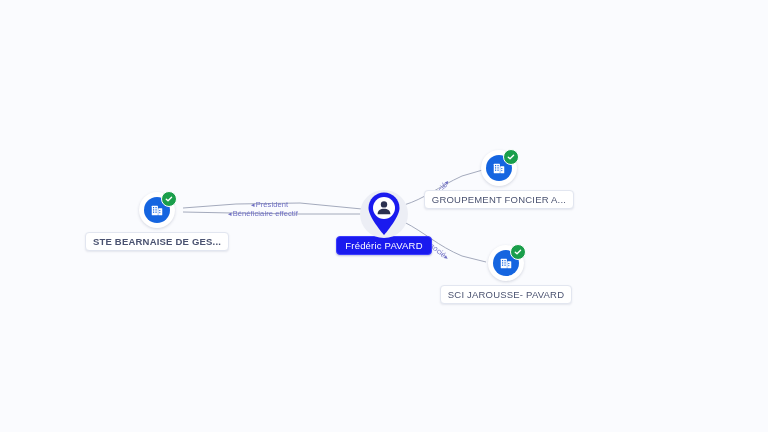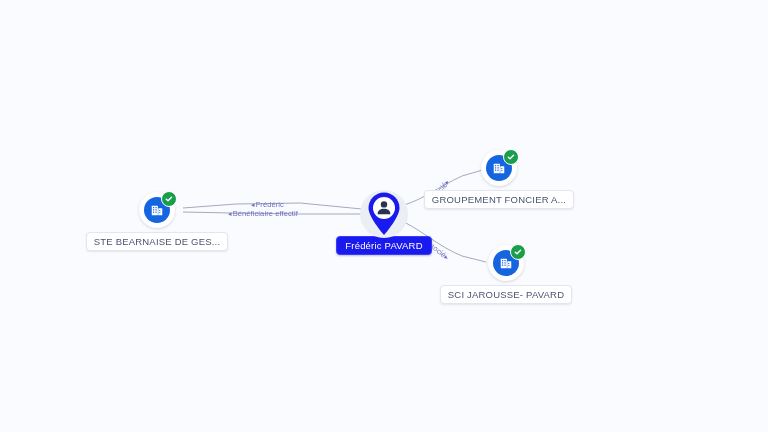--- a/index.html
+++ b/index.html
@@ -154,36 +154,36 @@
     <path d="M183 208 L236 204 L300 203 L362 209" fill="none" stroke="#9aa0b4" stroke-width="0.9"></path>
 
     <path d="M183 212 L232 213 L300 214 L362 214" fill="none" stroke="#9aa0b4" stroke-width="0.9"></path>
 
     <path d="M404 205 C424 199 438 187 462 176 L486 169" fill="none" stroke="#9aa0b4" stroke-width="0.9"></path>
 
     <path d="M404 222 C424 232 438 246 462 256 L486 262" fill="none" stroke="#9aa0b4" stroke-width="0.9"></path>
   </svg>
 
   <div class="edge-label" style="left:251px; top:200px;">
-    <span class="arrow-mark">◂</span><span>Frédéric</span>
+    <span class="arrow-mark">◂</span><span>Président</span>
   </div>
 
   <div class="edge-label" style="left:228px; top:209px;">
     <span class="arrow-mark">◂</span><span>Bénéficiaire effectif</span>
   </div>
 
   <div class="edge-label rot-up" style="left:429px; top:200px;">
     <span>Associé</span><span class="arrow-mark">▸</span>
   </div>
 
   <div class="edge-label rot-down" style="left:424px; top:235px;">
     <span>Associé</span><span class="arrow-mark">▸</span>
   </div>
 
-  <div class="node" style="left:95px; top:192px; width:124px;">
+  <div class="node" style="left:95px; top:192px; width:124px;font-weight:bold;">
     <div class="org-icon">
       <div class="org-disc">
         <svg width="14" height="14" viewBox="0 0 16 16" fill="#ffffff">
           <rect x="2" y="3" width="7" height="11" rx="0.6"></rect>
           <rect x="9.4" y="6" width="4.6" height="8" rx="0.6"></rect>
           <rect x="3.4" y="4.6" width="1.4" height="1.4" fill="#1565e0"></rect>
           <rect x="6.2" y="4.6" width="1.4" height="1.4" fill="#1565e0"></rect>
           <rect x="3.4" y="7.2" width="1.4" height="1.4" fill="#1565e0"></rect>
           <rect x="6.2" y="7.2" width="1.4" height="1.4" fill="#1565e0"></rect>
           <rect x="3.4" y="9.8" width="1.4" height="1.4" fill="#1565e0"></rect>

